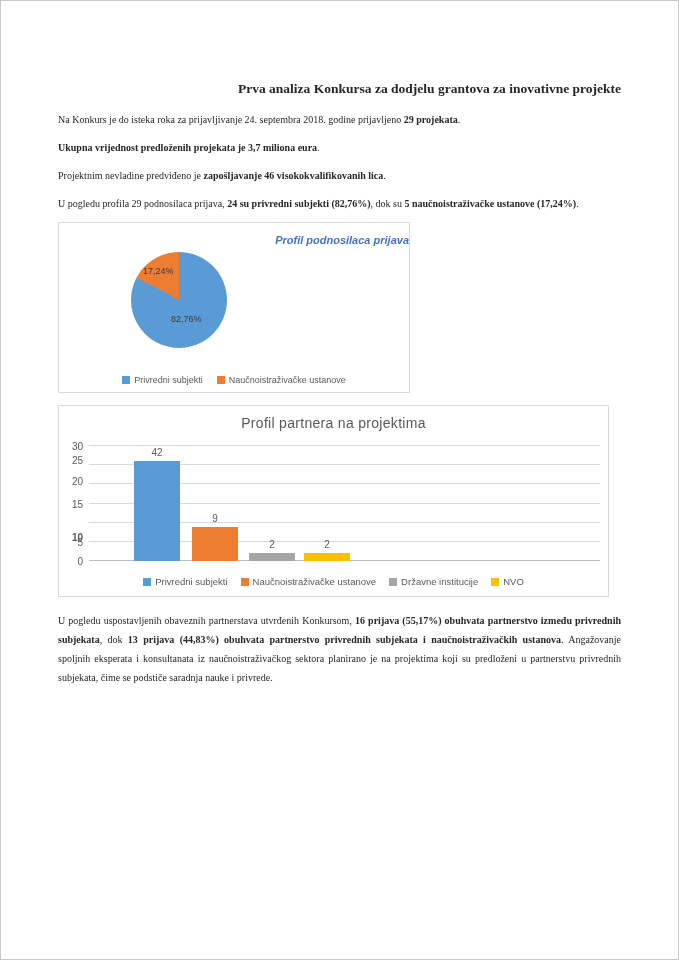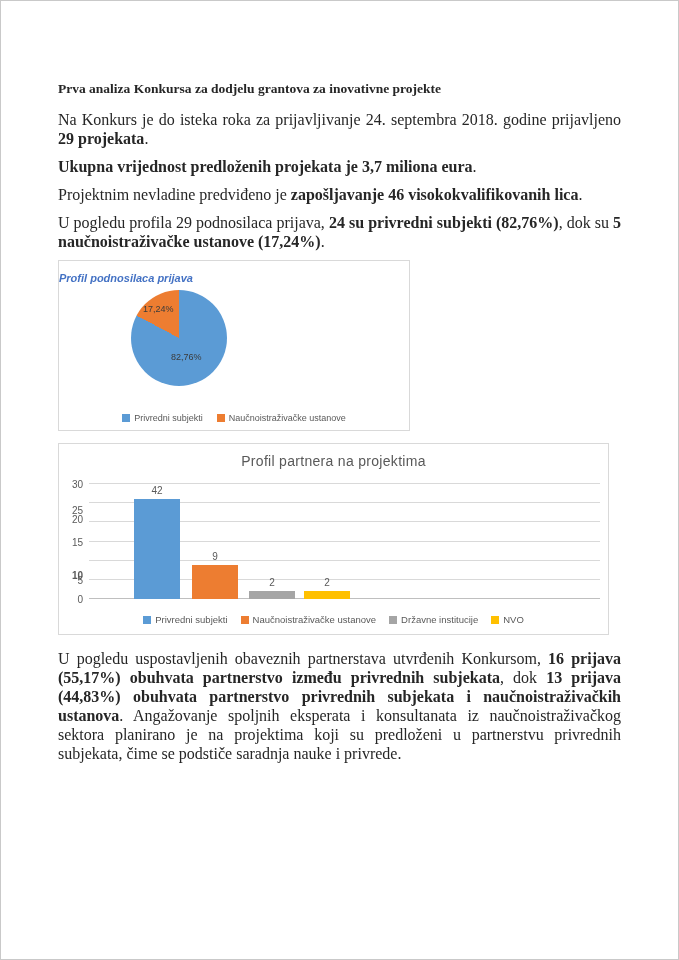--- a/index.html
+++ b/index.html
@@ -13,44 +13,44 @@
     background: #ffffff;
     border: 1px solid #c9c9c9;
     font-family: "Liberation Serif", serif;
     color: #262626;
     padding: 80px 57px 0 57px;
   }
 
   .doc-title {
     font-size: 13.5px;
     font-weight: bold;
-    text-align: left;
+    text-align: right;
     margin: 0 0 13px 0;
   }
 
   .para {
-    font-size: 16px;
+    font-size: 10px;
     line-height: 19px;
     text-align: justify;
     margin: 0 0 9px 0;
   }
   .bold { font-weight: bold; }
 
   .chart-box {
     border: 1px solid #d9d9d9;
     background: #ffffff;
     font-family: "Liberation Sans", sans-serif;
     position: relative;
   }
 
   
   .pie-box { width: 352px; height: 171px; margin: 5px 0 12px 0; }
   .pie-title {
     margin-top: 11px;
-    text-align: left;
+    text-align: right;
     font-size: 11px;
     font-style: italic;
     font-weight: bold;
     color: #4472c4;
   }
   .pie-area { position: relative; height: 100px; margin-top: 6px; }
   .pie-graphic {
     position: absolute; left: 72px; top: 0;
     width: 96px; height: 96px; border-radius: 50%;
   }
@@ -129,21 +129,21 @@
         <div class="ytick" style="bottom: -6px;">0</div>
         <div class="gridline" style="bottom: 19.1667px;"></div>
         <div class="ytick" style="bottom: 13.1667px;">5</div>
         <div class="gridline" style="bottom: 38.3333px;"></div>
         <div class="ytick" style="bottom: 18px; font-weight: bold;">10</div>
         <div class="gridline" style="bottom: 57.5px;"></div>
         <div class="ytick" style="bottom: 51.5px;">15</div>
         <div class="gridline" style="bottom: 76.6667px;"></div>
         <div class="ytick" style="bottom: 74px;">20</div>
         <div class="gridline" style="bottom: 95.8333px;"></div>
-        <div class="ytick" style="bottom: 83px;">25</div>
+        <div class="ytick" style="bottom: 95px;">25</div>
         <div class="gridline" style="bottom: 115px;"></div>
         <div class="ytick" style="bottom: 109px;">30</div>
         <div class="bar" style="left: 45px; width: 46px; height: 99.6667px; background: rgb(91, 155, 213);"></div>
         <div class="bar-value" style="left: 45px; width: 46px; bottom: 102.667px;">42</div>
         <div class="bar" style="left: 103px; width: 46px; height: 34.5px; background: rgb(237, 125, 49);"></div>
         <div class="bar-value" style="left: 103px; width: 46px; bottom: 37.5px;">9</div>
         <div class="bar" style="left: 160px; width: 46px; height: 7.66667px; background: rgb(165, 165, 165);"></div>
         <div class="bar-value" style="left: 160px; width: 46px; bottom: 10.6667px;">2</div>
         <div class="bar" style="left: 215px; width: 46px; height: 7.66667px; background: rgb(255, 192, 0);"></div>
         <div class="bar-value" style="left: 215px; width: 46px; bottom: 10.6667px;">2</div>

